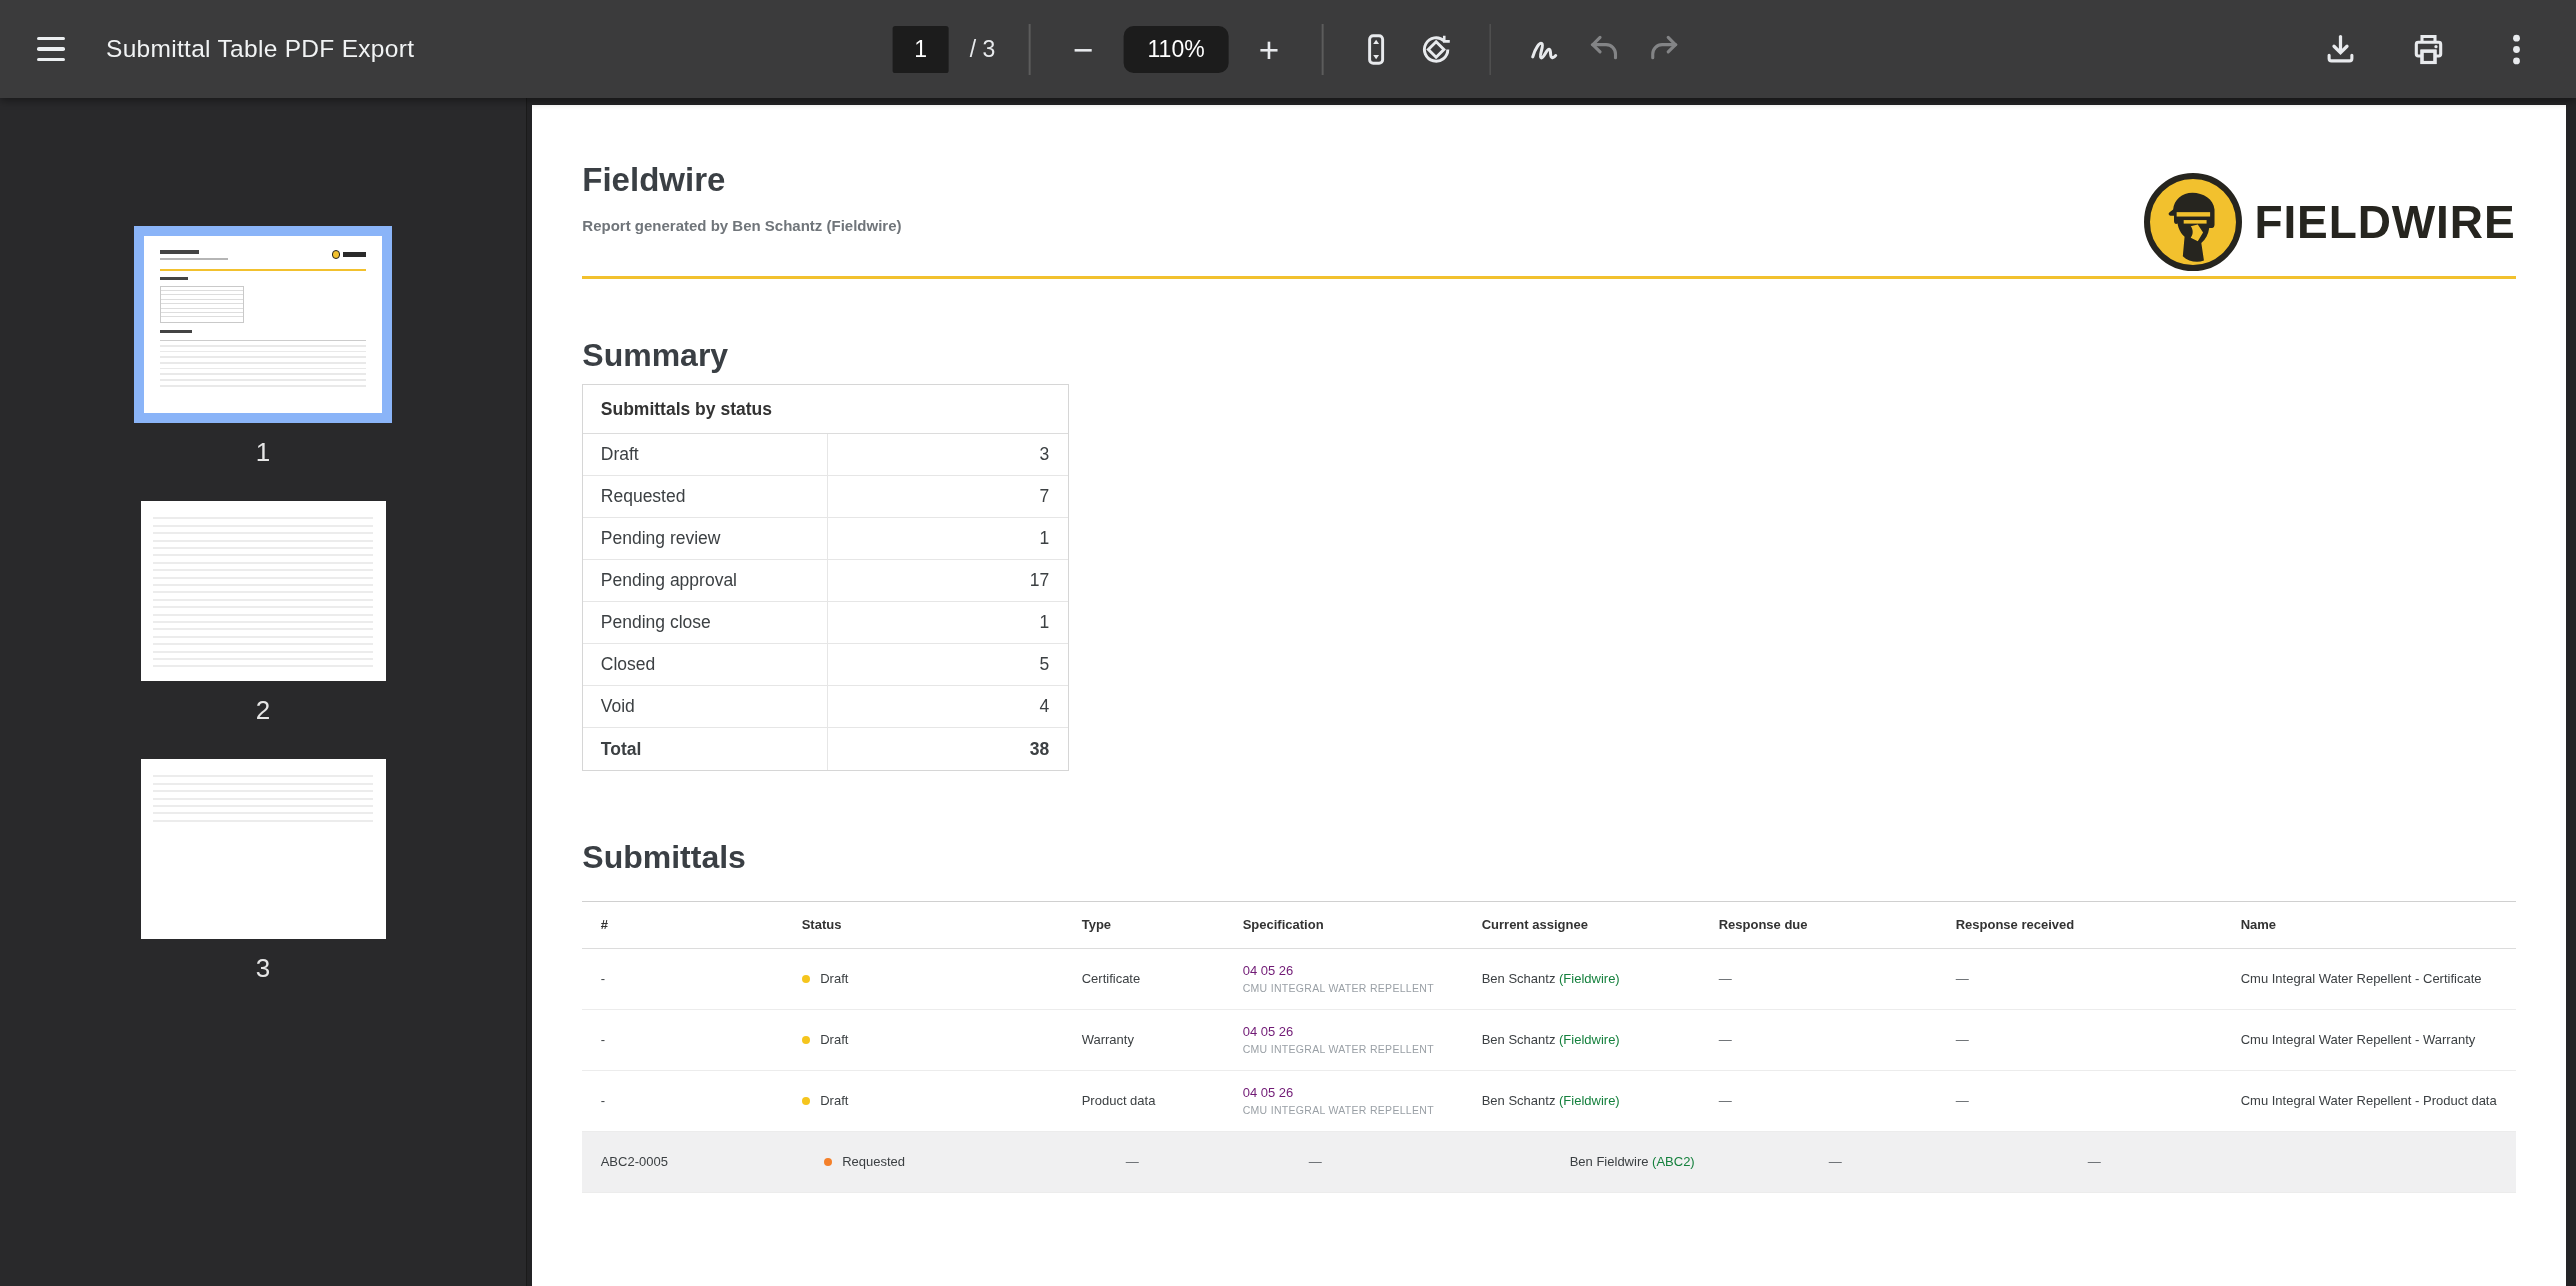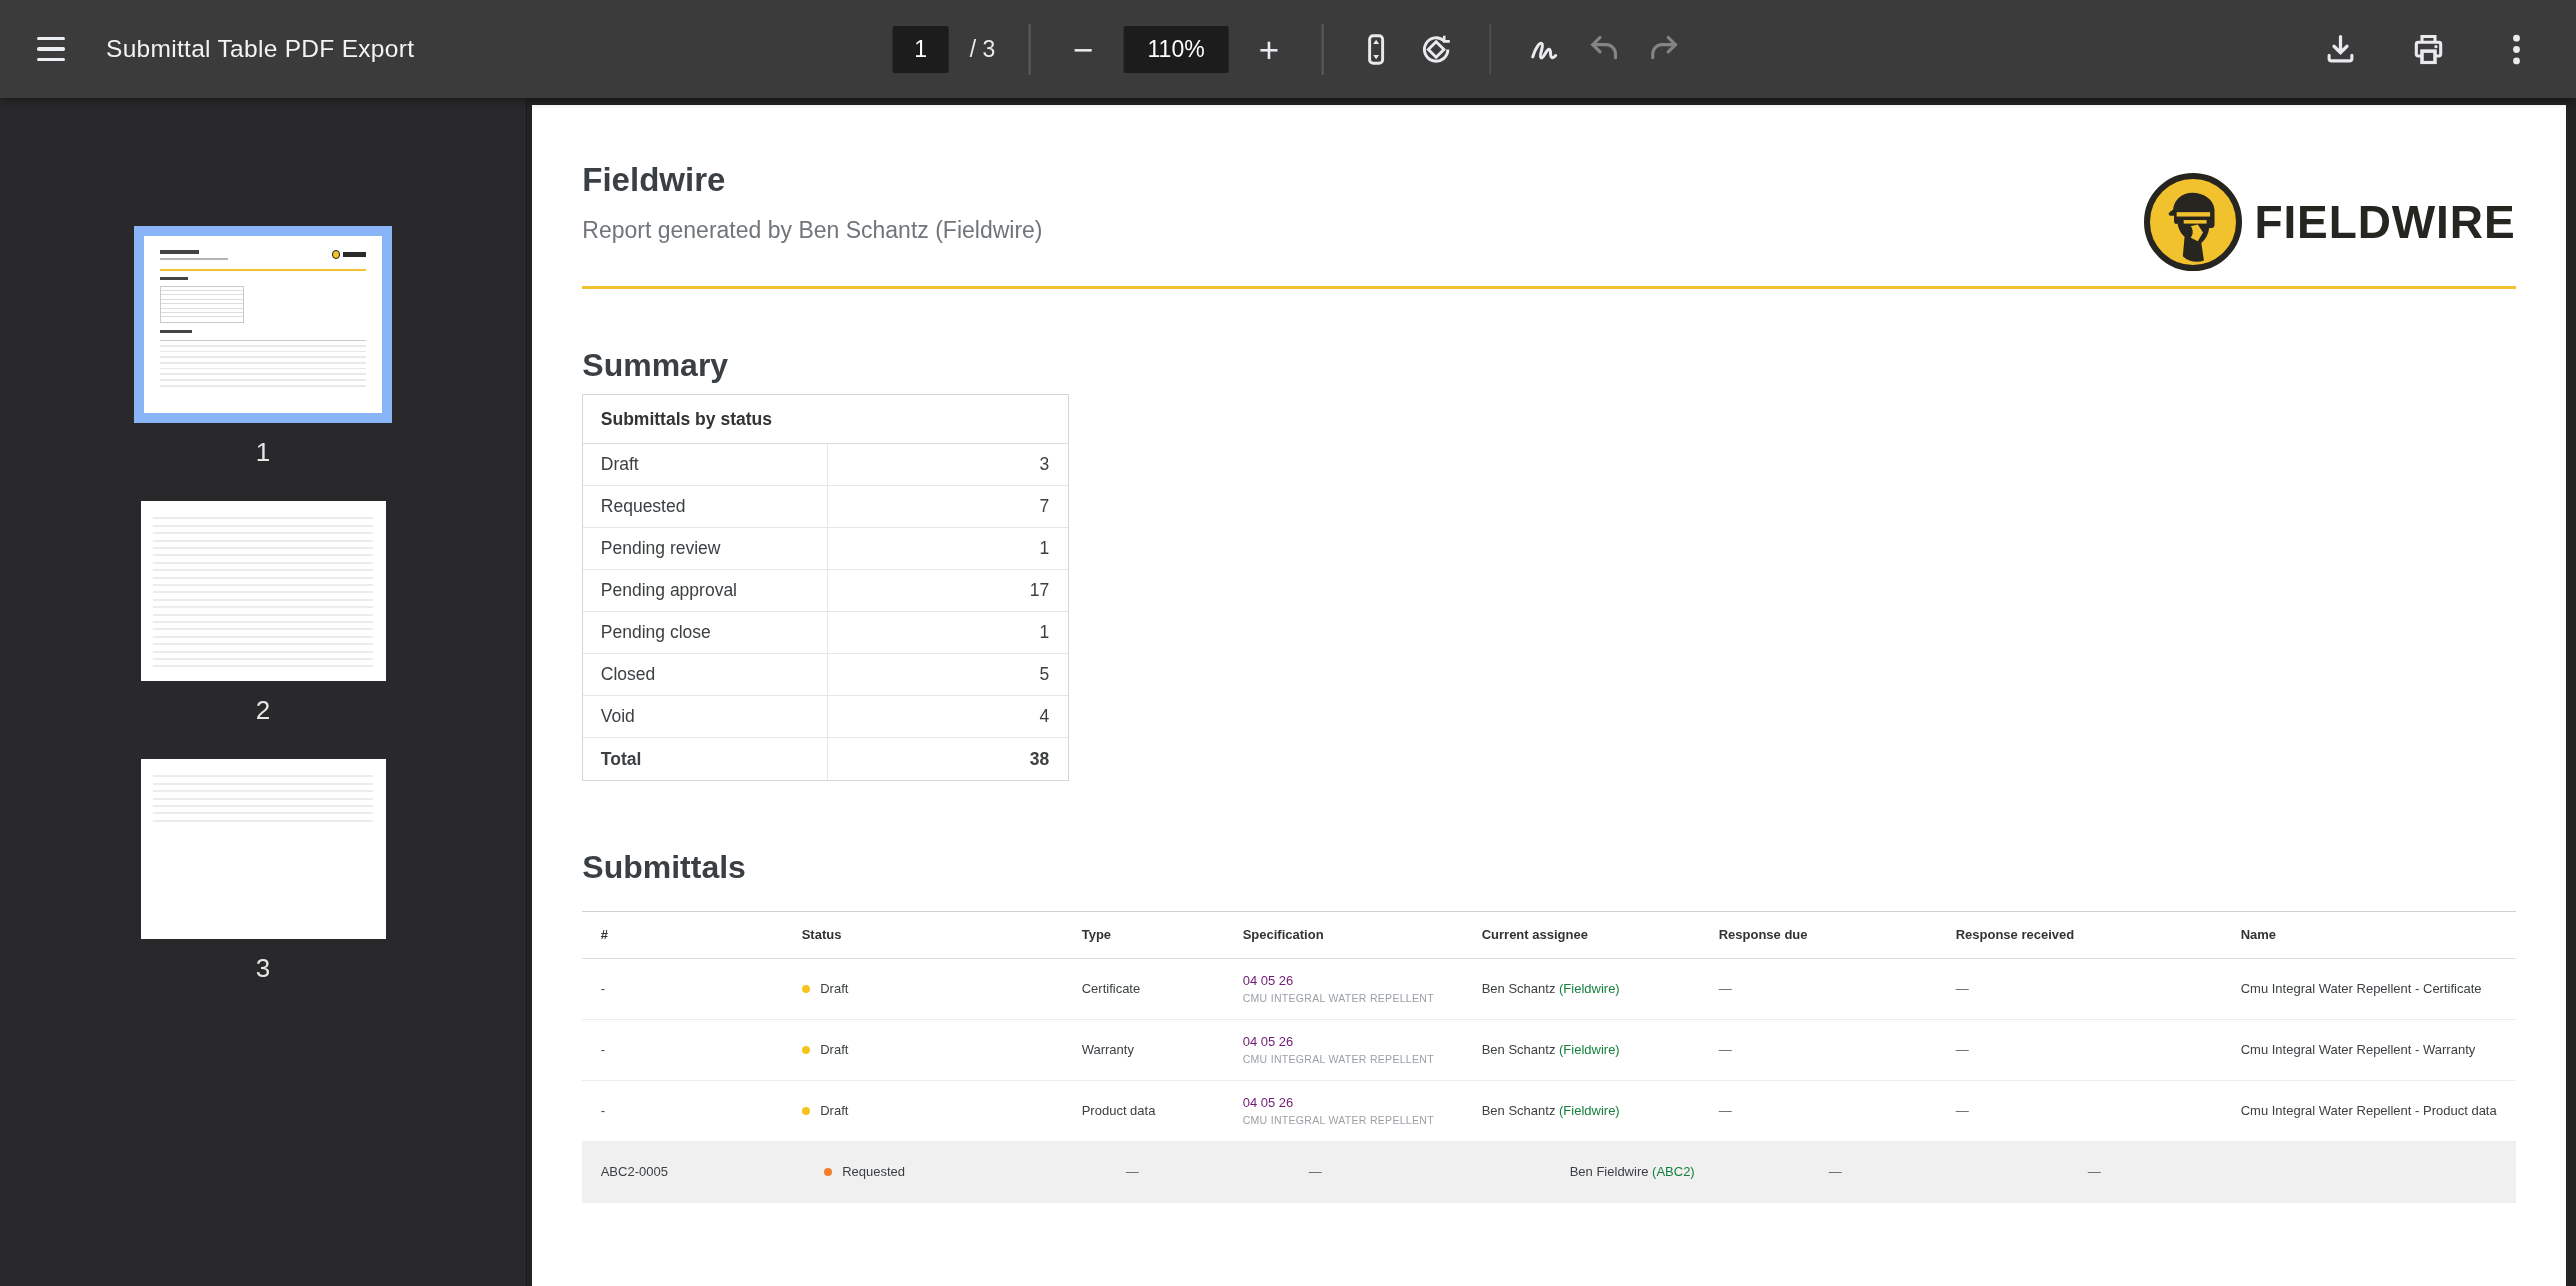--- a/index.html
+++ b/index.html
@@ -18,21 +18,21 @@
 
   .tb-center { position:absolute; left:50%; transform:translateX(-50%); display:flex;
                align-items:center; gap:21px; }
   .page-box { width:56px; height:47px; background:#1c1c1c; border-radius:2.6px;
               color:#fff; font-size:23px; display:flex; align-items:center; justify-content:center; }
   .page-total { font-size:23px; color:#e8eaed; }
   .tb-divider { width:1.8px; height:51px; background:#5c5c5c; margin:0 12.3px; }
   .tb-btn { min-width:39px; height:49px; display:flex; align-items:center; justify-content:center;
             cursor:pointer; border-radius:3.5px; }
   .zoom-sign { font-size:35px; font-weight:300; color:#e8eaed; line-height:1; }
-  .zoom-box { width:105px; height:47px; background:#1c1c1c; border-radius:2px; color:#fff;
+  .zoom-box { width:105px; height:47px; background:#1c1c1c; border-radius:10px; color:#fff;
               font-size:23px; display:flex; align-items:center; justify-content:center; }
   .tb-btn svg { width:39px; height:39px; }
   .disabled { opacity:.42; }
 
   .tb-right { margin-left:auto; margin-right:40px; display:flex; align-items:center; gap:49px; }
 
   
   .workspace { display:flex; height:1188px; }
 
   
@@ -62,21 +62,21 @@
   .mini3 { width:245px; height:180px; padding:10.5px 12.3px; }
   .mini3 .inner { height:33%; }
 
   
   .viewer { flex:1; position:relative; background:#232325; }
   .pdf-page { position:absolute; top:7px; left:5.3px; right:10.5px; height:1840px; background:#ffffff;
               padding:0 50px; color:#3c4043; }
 
   
   .pdf-h1 { padding-top:56px; font-size:33px; font-weight:bold; color:#3a3f44; }
-  .pdf-sub { margin-top:17.5px; font-size:23px; color:#70757a; }
+  .pdf-sub { margin-top:17.5px; font-size:15px; color:#70757a;font-weight:bold; }
   .brand { position:absolute; top:68px; right:50px; display:flex; align-items:center; gap:12.3px; }
   .brand-circle { width:98px; height:98px; border-radius:50%; background:#f2c12e;
                   border:6.1px solid #26251f; position:relative; overflow:hidden; }
   .worker { position:absolute; left:16px; top:12.3px; width:53px; height:74px; }
   .brand-word { font-size:46px; font-weight:800; letter-spacing:0.9px; color:#26251f; }
   .gold-rule { height:3.5px; background:#f2c12e; margin-top:42px; }
 
   
   .h2 { font-size:32px; font-weight:bold; color:#3a3f44; }
   .summary-h { margin-top:58px; }

